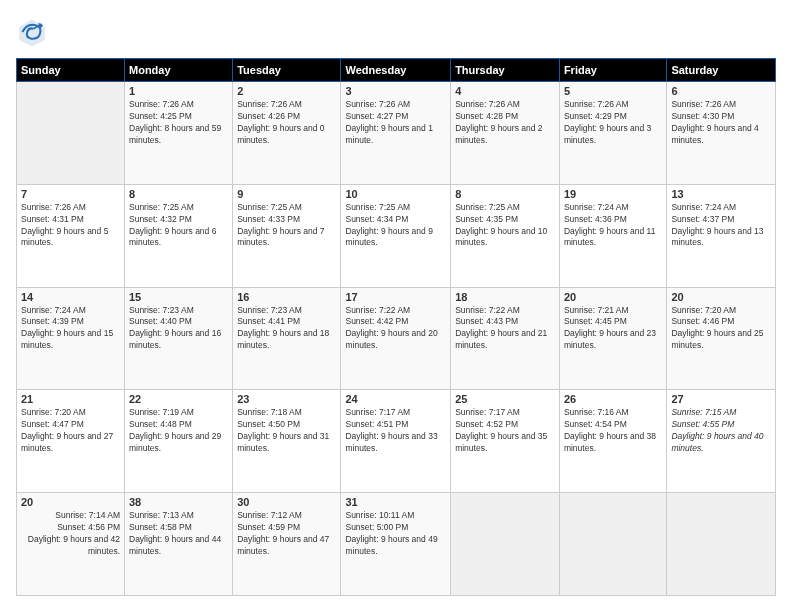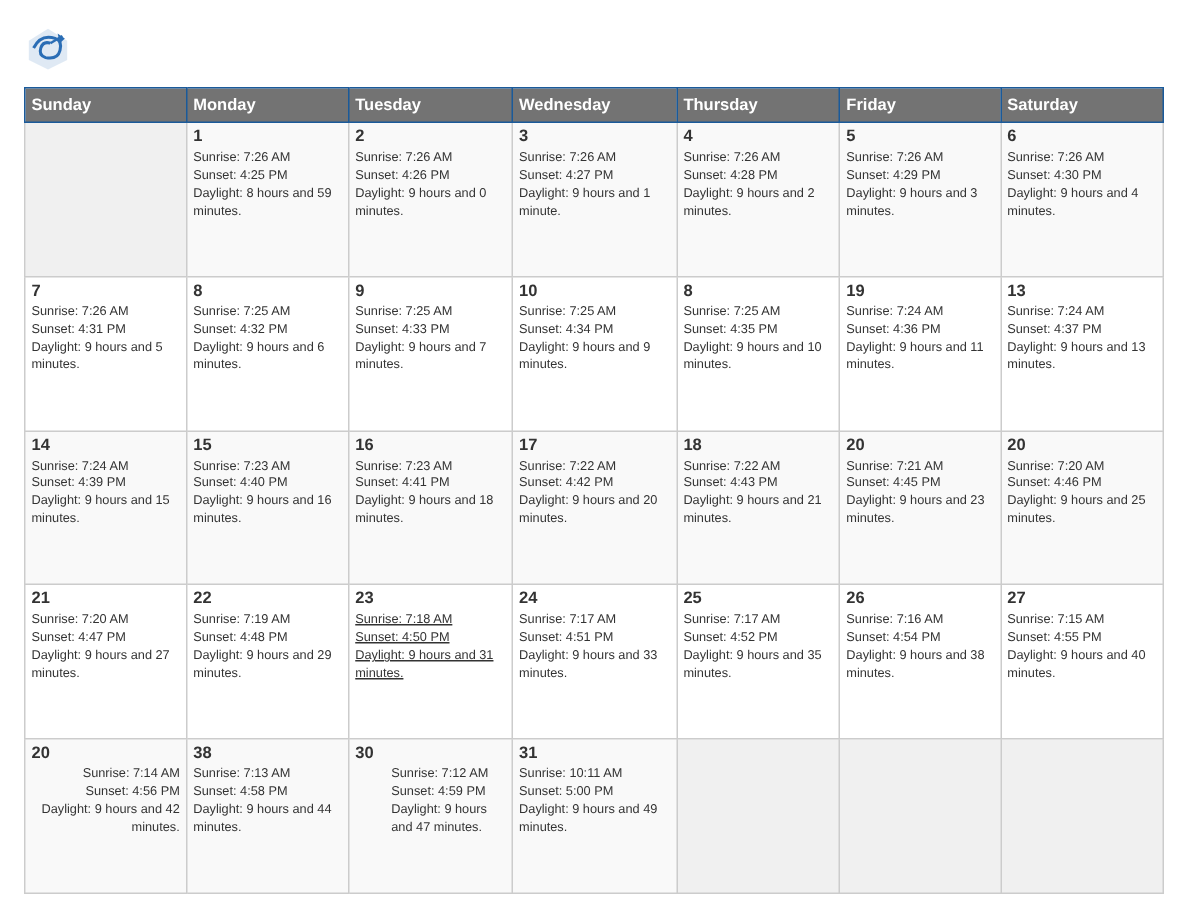--- a/index.html
+++ b/index.html
@@ -58,21 +58,21 @@
     .calendar-subtitle {
       font-size: 14px;
       color: #555;
     }
     table {
       width: 100%;
       border-collapse: collapse;
       flex: 1;
     }
     thead tr th {
-      background-color: #737373;
+      background-color: #000000;
       color: #fff;
       font-size: 11px;
       font-weight: bold;
       padding: 5px 4px;
       text-align: left;
       border: 1px solid #1a5a9a;
     }
     tbody tr td {
       border: 1px solid #ccc;
       vertical-align: top;
@@ -273,21 +273,21 @@
 Daylight: 9 hours and 27 minutes.</div>
           </td>
           <td>
             <span class="day-number">22</span>
             <div class="day-detail" style="white-space: pre-line;">Sunrise: 7:19 AM
 Sunset: 4:48 PM
 Daylight: 9 hours and 29 minutes.</div>
           </td>
           <td>
             <span class="day-number">23</span>
-            <div class="day-detail" style="white-space: pre-line; text-decoration: underline;">Sunrise: 7:18 AM
+            <div class="day-detail" style="white-space: pre-line;">Sunrise: 7:18 AM
 Sunset: 4:50 PM
 Daylight: 9 hours and 31 minutes.</div>
           </td>
           <td>
             <span class="day-number">24</span>
             <div class="day-detail" style="white-space: pre-line;">Sunrise: 7:17 AM
 Sunset: 4:51 PM
 Daylight: 9 hours and 33 minutes.</div>
           </td>
           <td>
@@ -297,41 +297,41 @@
 Daylight: 9 hours and 35 minutes.</div>
           </td>
           <td>
             <span class="day-number">26</span>
             <div class="day-detail" style="white-space: pre-line;">Sunrise: 7:16 AM
 Sunset: 4:54 PM
 Daylight: 9 hours and 38 minutes.</div>
           </td>
           <td>
             <span class="day-number">27</span>
-            <div class="day-detail" style="white-space: pre-line;">Sunrise: 7:15 AM
+            <div class="day-detail" style="white-space: pre-line; font-style: italic;">Sunrise: 7:15 AM
 Sunset: 4:55 PM
 Daylight: 9 hours and 40 minutes.</div>
           </td>
         </tr>
         <tr>
           <td>
             <span class="day-number">20</span>
             <div class="day-detail" style="white-space: pre-line; text-align: right;">Sunrise: 7:14 AM
 Sunset: 4:56 PM
 Daylight: 9 hours and 42 minutes.</div>
           </td>
           <td>
             <span class="day-number">38</span>
             <div class="day-detail" style="white-space: pre-line;">Sunrise: 7:13 AM
 Sunset: 4:58 PM
 Daylight: 9 hours and 44 minutes.</div>
           </td>
           <td>
             <span class="day-number">30</span>
-            <div class="day-detail" style="white-space: pre-line; margin-left: 24px;">Sunrise: 7:12 AM
+            <div class="day-detail" style="white-space: pre-line;">Sunrise: 7:12 AM
 Sunset: 4:59 PM
 Daylight: 9 hours and 47 minutes.</div>
           </td>
           <td>
             <span class="day-number">31</span>
             <div class="day-detail" style="white-space: pre-line;">Sunrise: 10:11 AM
 Sunset: 5:00 PM
 Daylight: 9 hours and 49 minutes.</div>
           </td>
           <td class="empty"></td>

